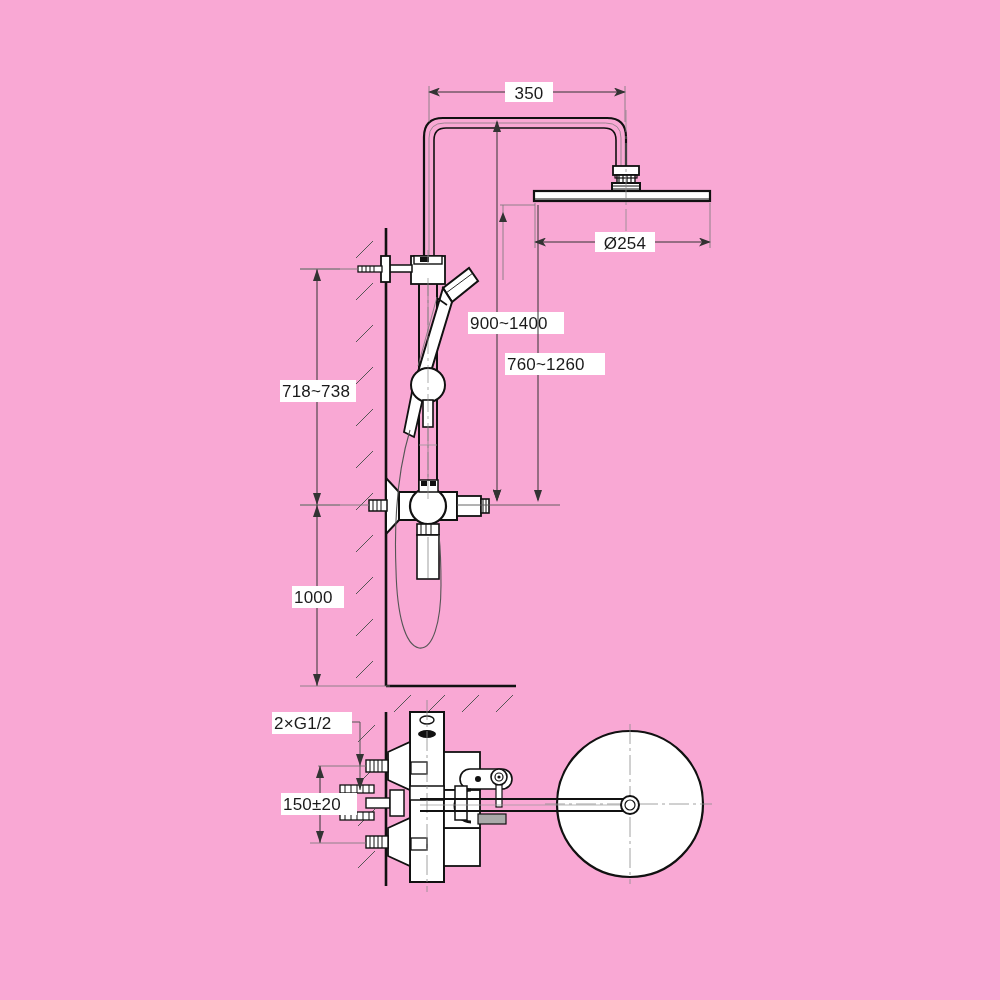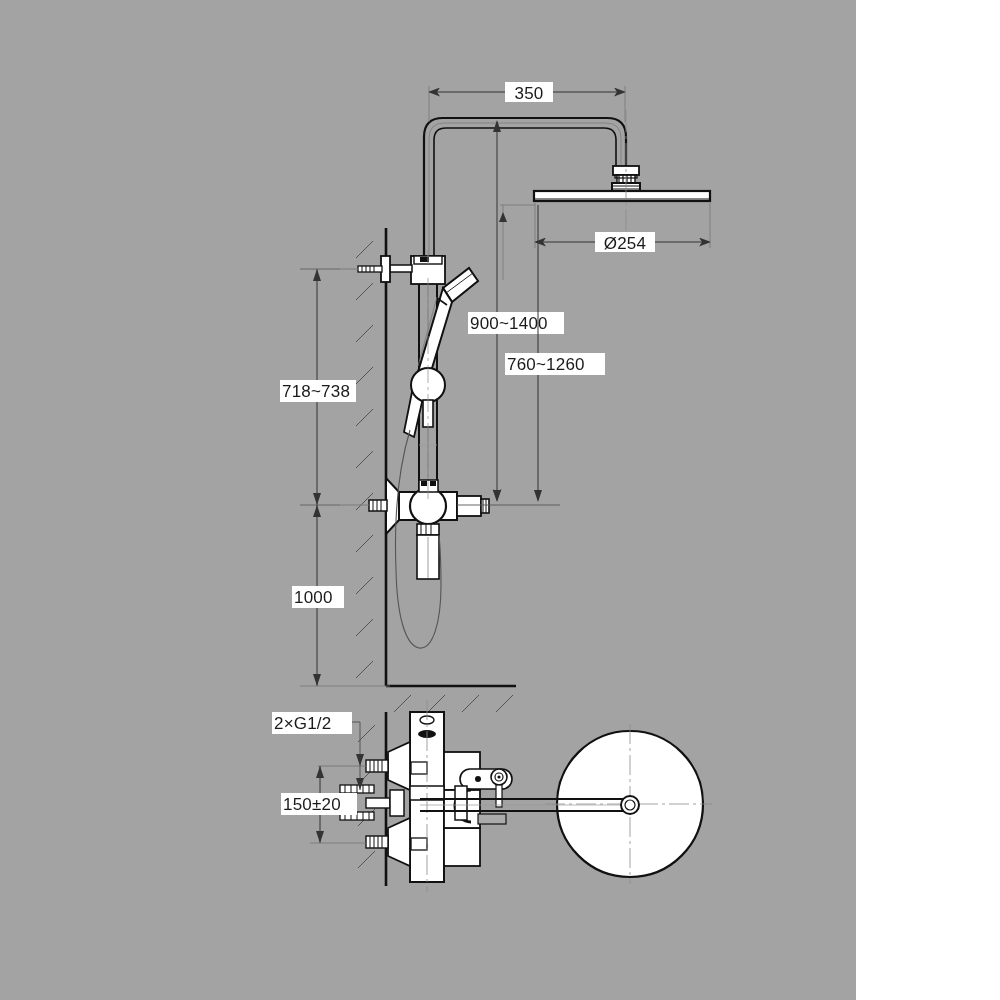--- a/index.html
+++ b/index.html
@@ -1,19 +1,19 @@
 <!DOCTYPE html>
 <html><head>
 <meta charset="utf-8">
 <title>Shower System Technical Drawing</title>
 <style>
   html,body{margin:0;padding:0;background:#ffffff;}
   body{width:1000px;height:1000px;overflow:hidden;
        font-family:"Liberation Sans","DejaVu Sans",sans-serif;}
-  #sheet{position:relative;width:856px;height:1000px;background:#a3a3a3;}
+  #sheet{position:relative;width:1000px;height:1000px;background:#f9a8d4;}
   svg{display:block;}
   .dimtext{font-family:"Liberation Sans","DejaVu Sans",sans-serif;
            font-size:17px;fill:#1a1a1a;letter-spacing:.2px;}
 </style>
 </head>
 <body>
 
 <div id="sheet">
 <svg width="1000" height="1000" viewBox="0 0 1000 1000" shape-rendering="geometricPrecision">
 

